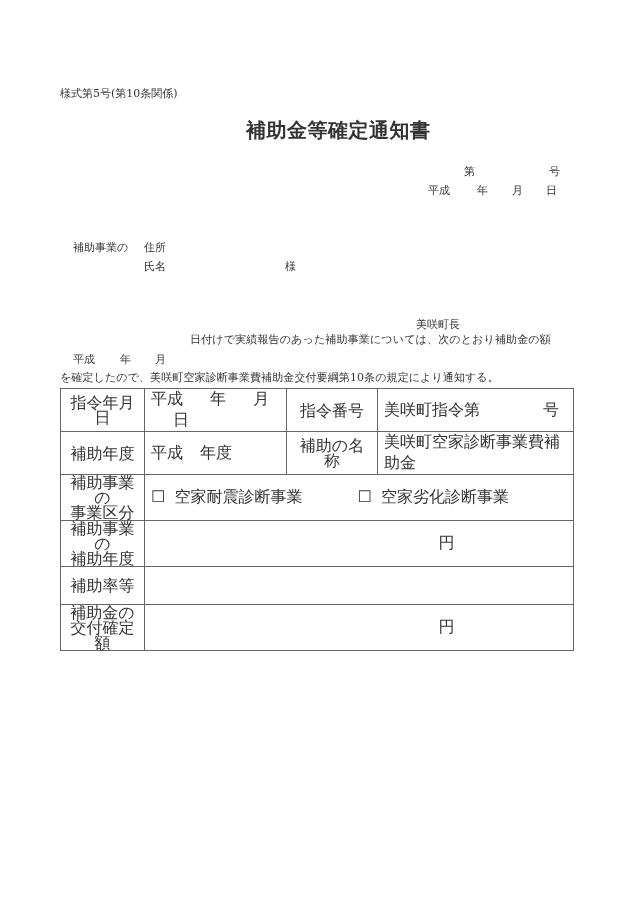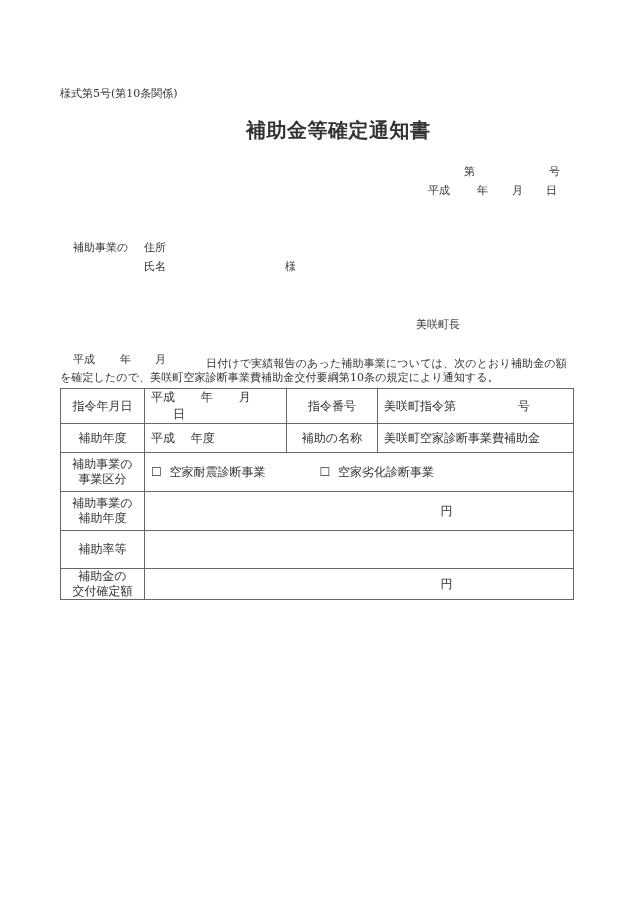--- a/index.html
+++ b/index.html
@@ -6,21 +6,21 @@
   body {
     width:630px; height:915px; background:#ffffff; position:relative;
     font-family:"DejaVu Serif","Liberation Serif",serif; color:#333;
     overflow:hidden;
   }
   .abs { position:absolute; white-space:nowrap; }
   .small { font-size:11px; }
   .title { font-size:20px; letter-spacing:0.5px;font-weight:bold; }
   table.form {
     position:absolute; left:60px; top:388px; width:513px;
-    border-collapse:collapse; font-size:12px; table-layout:fixed;
+    border-collapse:collapse; font-size:16px; table-layout:fixed;
   }
   table.form td {
     border:1px solid #666; padding:0 6px; vertical-align:middle;
   }
   table.form td.lbl { text-align:center; line-height:15px; }
   .yen-cell { text-align:center; }
   .yen { display:inline-block; margin-left:175px; }
 </style>
 </head>
 <body>
@@ -39,21 +39,21 @@
 <div class="abs small" style="left:73px; top:240px;">補助事業の</div>
 <div class="abs small" style="left:144px; top:240px;">住所</div>
 <div class="abs small" style="left:144px; top:259px;">氏名</div>
 <div class="abs small" style="left:285px; top:259px;">様</div>
 
 <div class="abs small" style="left:416px; top:317px;">美咲町長</div>
 
 <div class="abs small" style="left:73px; top:352px;">平成</div>
 <div class="abs small" style="left:120px; top:352px;">年</div>
 <div class="abs small" style="left:155px; top:352px;">月</div>
-<div class="abs small" style="left:190px; top:356px; letter-spacing:0.15px;margin-left:16px;">日付けで実績報告のあった補助事業については、次のとおり補助金の額</div>
+<div class="abs small" style="left:190px; top:332px; letter-spacing:0.15px;">日付けで実績報告のあった補助事業については、次のとおり補助金の額</div>
 <div class="abs small" style="left:60px; top:370px; letter-spacing:0.1px;">を確定したので、美咲町空家診断事業費補助金交付要綱第10条の規定により通知する。</div>
 
 <table class="form">
   <colgroup>
     <col style="width:84px">
     <col style="width:142px">
     <col style="width:91px">
     <col style="width:196px">
   </colgroup>
   <tbody>

